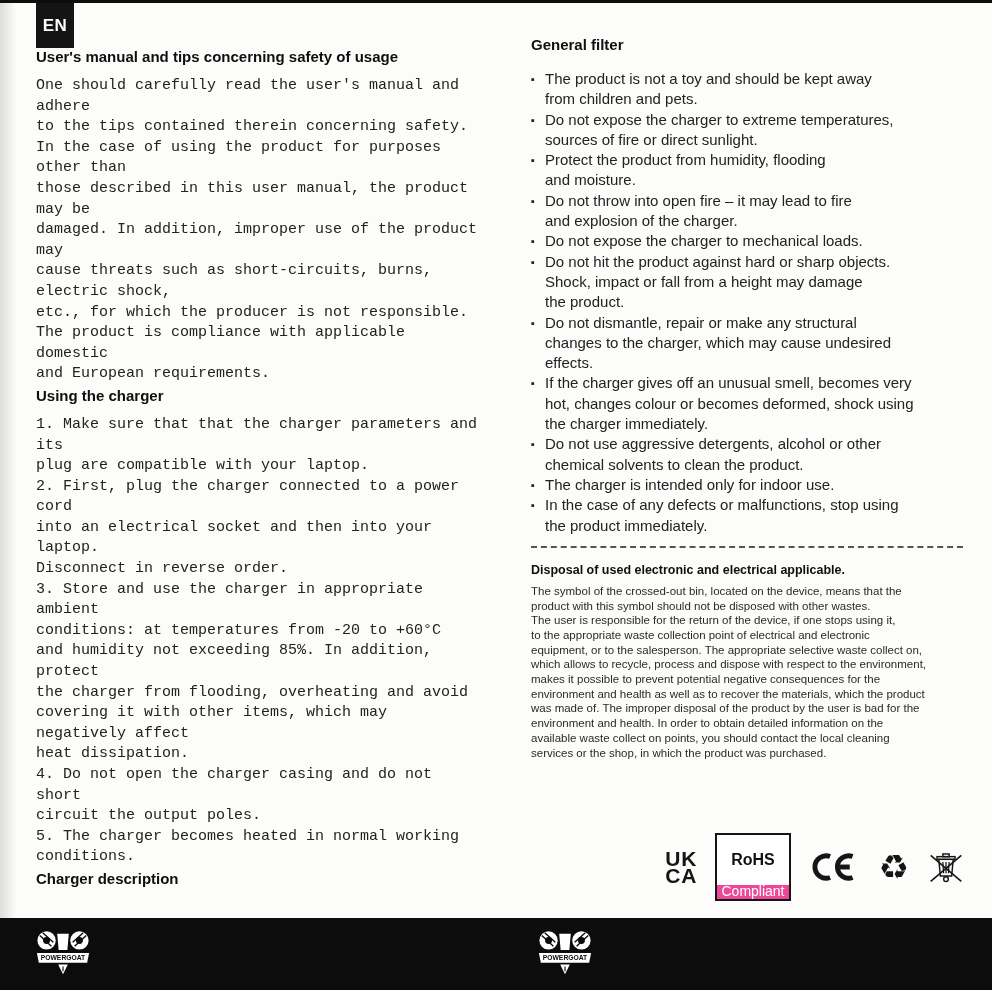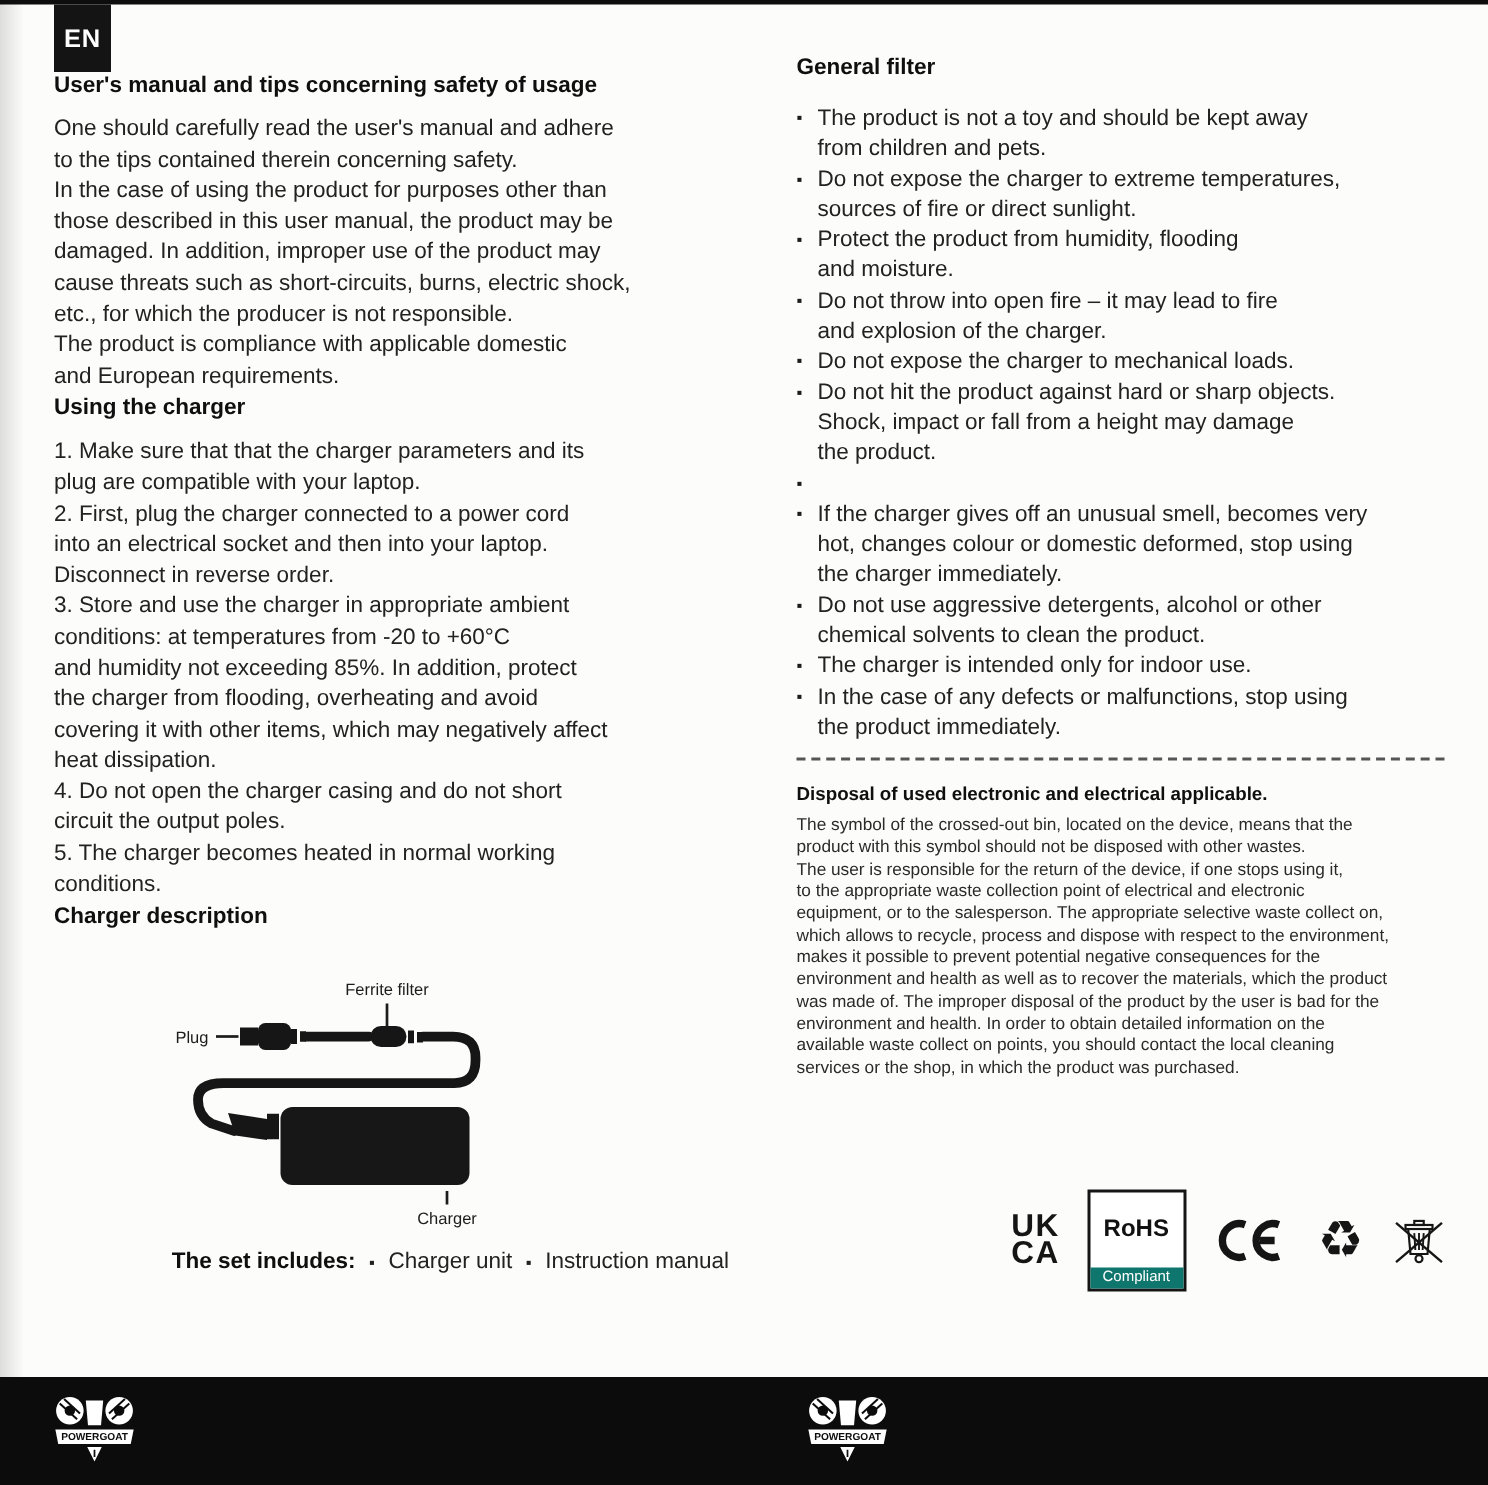--- a/index.html
+++ b/index.html
@@ -19,21 +19,21 @@
   .top-strip{position:absolute;top:0;left:0;right:0;height:3px;background:#0d0d0d;}
   .en-badge{
     position:absolute;left:36px;top:3px;width:38px;height:45px;
     background:#141414;color:#ffffff;font-weight:bold;font-size:17px;
     display:flex;align-items:center;justify-content:center;letter-spacing:.5px;
   }
   .col{position:absolute;}
   .col-left{left:36px;top:46px;width:450px;}
   .col-right{left:531px;top:34px;width:440px;}
   h2.sec{font-size:15px;line-height:21px;margin:0 0 9px 0;color:#0f0f0f;font-weight:700;}
-  h2.sec+.body{margin-top:0;}
+  h2.sec+.body{margin-top:0;font-family:Liberation Mono, monospace;}
   .mt{margin-top:9px;}
   .body{
     font-size:15px;line-height:20.6px;margin:0;
     white-space:pre-line;color:#222;
   }
   
   .col-right h2.sec{margin-bottom:14px;}
   ul.remarks{list-style:none;margin:0;padding:0;}
   ul.remarks li{display:flex;font-size:15px;line-height:20.3px;color:#222;}
   ul.remarks .marker{flex:0 0 14px;font-size:11px;line-height:20.3px;color:#1c1c1c;}
@@ -45,21 +45,21 @@
     white-space:pre-line;color:#2a2a2a;
   }
   
   .badges{
     margin-top:88px;display:flex;align-items:center;justify-content:flex-end;
     gap:18px;padding-right:6px;height:38px;color:#151515;
   }
   .ukca{font-weight:800;font-size:21px;line-height:17.5px;letter-spacing:1px;text-align:center;}
   .rohs{border:2.5px solid #151515;text-align:center;min-width:62px;background:#fff;}
   .rohs-top{font-weight:800;font-size:16px;line-height:18px;padding:16px 4px;color:#111;}
-  .rohs-bottom{background:#0f766e;color:#fff;font-size:10px;line-height:13px;padding:0 4px 1px 4px;}
+  .rohs-bottom{background:#ec4899;color:#fff;font-size:14px;line-height:13px;padding:0 4px 1px 4px;}
   .ce-svg{display:block;}
   .recycle{font-size:34px;line-height:34px;font-family:"DejaVu Sans",sans-serif;color:#151515;}
   
   .diagram{margin-top:4px;}
   .diagram svg{display:block;}
   .dlabel{font-size:11px;fill:#1c1c1c;font-family:"Liberation Sans","DejaVu Sans",sans-serif;}
   
   .set-includes{
     margin-top:10px;display:flex;align-items:baseline;gap:9px;
     font-size:15px;color:#222;justify-content:flex-end;
@@ -179,25 +179,28 @@
           <span class="bt">Do not expose the charger to mechanical loads.</span>
         </li>
       <li>
           <span class="marker">▪</span>
           <span class="bt">Do not hit the product against hard or sharp objects.
 Shock, impact or fall from a height may damage
 the product.</span>
         </li>
       <li>
           <span class="marker">▪</span>
+          <span class="bt">Do not dismantle, repair or make any structural
+changes to the charger, which may cause undesired
+effects.</span>
         </li>
       <li>
           <span class="marker">▪</span>
           <span class="bt">If the charger gives off an unusual smell, becomes very
-hot, changes colour or domestic deformed, stop using
+hot, changes colour or becomes deformed, shock using
 the charger immediately.</span>
         </li>
       <li>
           <span class="marker">▪</span>
           <span class="bt">Do not use aggressive detergents, alcohol or other
 chemical solvents to clean the product.</span>
         </li>
       <li>
           <span class="marker">▪</span>
           <span class="bt">The charger is intended only for indoor use.</span>

